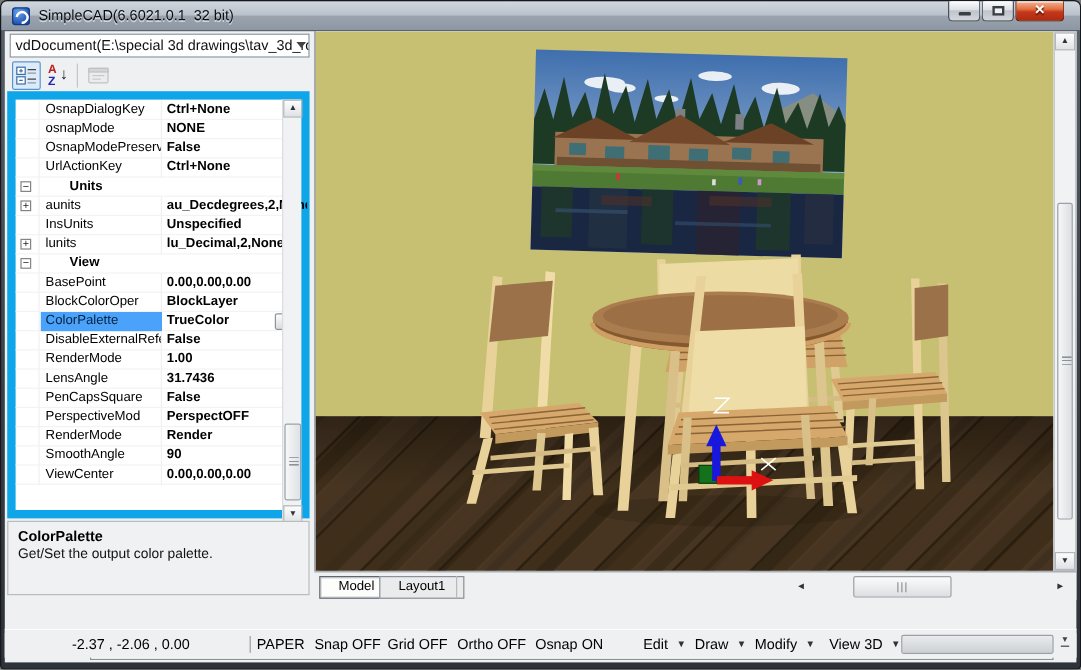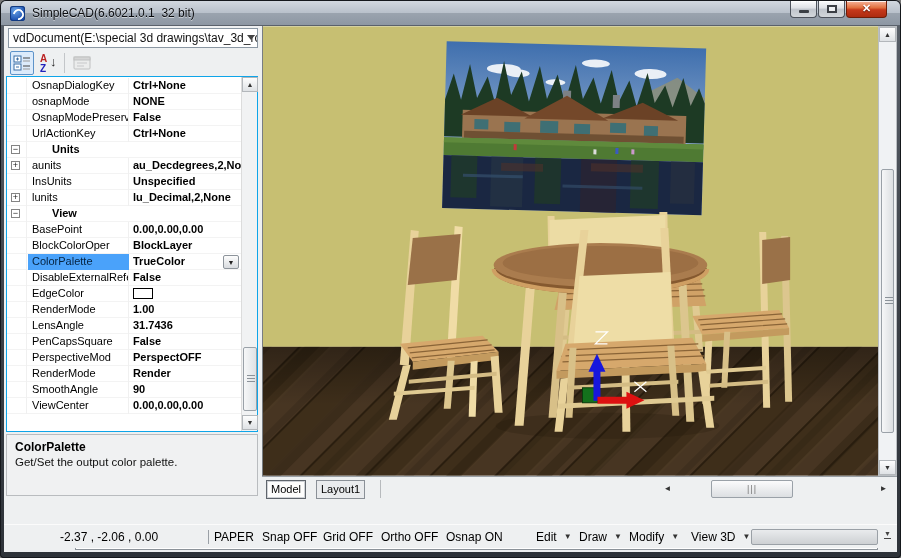--- a/index.html
+++ b/index.html
@@ -31,21 +31,21 @@
   
   .pg-toolbar{position:absolute;left:2px;top:25px;width:252px;height:25px;}
   .tbtn{position:absolute;top:0;width:24px;height:24px;border:1px solid transparent;border-radius:2px;}
   .tbtn.selected{border-color:#5e93c9;background:#dcebfb;}
   .tbtn.disabled{opacity:.45;}
   .tsep{position:absolute;left:58px;top:2px;width:1px;height:20px;background:#c3c6c9;}
   .azA{position:absolute;left:3px;top:1px;font-size:10px;font-weight:bold;color:#b22;}
   .azZ{position:absolute;left:3px;top:11px;font-size:10px;font-weight:bold;color:#22b;}
   .azArrow{position:absolute;left:13px;top:2px;font-size:13px;color:#222;}
   
-  .pgrid{position:absolute;left:2px;top:50px;width:252px;height:356px;background:#fff;border:1px solid #0ea5e9;padding-left:48px;}
+  .pgrid{position:absolute;left:2px;top:50px;width:252px;height:356px;background:#fff;border:7px solid #0ea5e9;padding-left:48px;}
   .pg-rows{position:absolute;left:0;top:1px;width:234px;}
   .pg-row{position:relative;height:16px;border-bottom:1px solid #f3f3f3;}
   .pg-gutter{position:absolute;left:0;top:0;width:20px;height:16px;border-right:1px solid #f0f0f0;}
   .pg-exp{position:absolute;left:4px;top:3px;width:9px;height:9px;border:1px solid #848484;background:#fff;
     font-size:9px;line-height:7px;text-align:center;color:#222;}
   .pg-name{position:absolute;left:21px;top:0;width:101px;height:16px;font-size:11px;line-height:15px;
     padding-left:4px;white-space:nowrap;overflow:hidden;color:#000;border-right:1px solid #f0f0f0;}
   .pg-name.cat{font-weight:bold;width:212px;border-right:none;margin-left:20px;}
   .pg-row.sel .pg-name{background:#4aa2fa;color:#06233f;border-right-color:#4aa2fa;}
   .pg-value{position:absolute;left:123px;top:0;width:120px;height:16px;font-size:11px;font-weight:bold;
@@ -65,21 +65,21 @@
   .desc-title{font-size:12px;font-weight:bold;color:#000;}
   .desc-text{font-size:11.5px;color:#111;margin-top:2px;}
   
   .scene{position:absolute;left:258px;top:0;width:616px;height:450px;border-left:1px solid #787d82;}
   .vscroll{position:absolute;left:874px;top:0;width:19px;height:450px;background:#f0f2f4;border:1px solid #babec2;}
   .vs-thumb{position:absolute;left:2px;top:142px;width:13px;height:264px;background:linear-gradient(90deg,#f6f7f8,#dcdfe2);
     border:1px solid #9aa1a8;border-radius:2px;}
   
   .tabsrow{position:absolute;left:258px;top:450px;width:635px;height:24px;background:#eef0f1;border-top:1px solid #9aa0a6;}
   .tab{position:absolute;top:3px;height:19px;border:1px solid #8a9097;background:#e9ebed;font-size:11px;
-    line-height:17px;padding:0 4px;color:#000;}
+    line-height:17px;padding:0 15px;color:#000;}
   .tab.active{background:#fdfdfc;border-color:#5f656c;box-shadow:0 0 0 1px #cfd2d6 inset;}
   .tabdiv{position:absolute;top:3px;width:1px;height:18px;background:#b7babd;}
   .hbtn{position:absolute;top:4px;width:15px;height:16px;text-align:center;line-height:15px;font-size:8px;color:#333;}
   .hthumb{position:absolute;left:449px;top:3px;width:82px;height:18px;background:linear-gradient(#fbfbfc,#dcdfe2);
     border:1px solid #9aa1a8;border-radius:2px;text-align:center;line-height:16px;font-size:9px;color:#777;letter-spacing:1px;}
   
   .cmdrow{position:absolute;left:0;top:474px;width:893px;height:24px;background:#eef0f1;border-top:1px solid #c6c9cc;margin-top:28px;}
   .cmdlabel{position:absolute;left:10px;top:0;line-height:24px;font-size:12px;color:#000;}
   .cmdinput{position:absolute;left:71px;top:2px;width:803px;height:19px;border:1px solid #8b9299;background:#fff;
     font-family:"Liberation Sans",sans-serif;font-size:12px;padding:0 4px;}
@@ -217,25 +217,20 @@
           <div class="pg-row sel">
             <div class="pg-gutter"></div>
             <div class="pg-name">ColorPalette</div>
             <div class="pg-value">TrueColor</div>
             <div class="pg-dropbtn">▼</div>
           </div>
           <div class="pg-row">
             <div class="pg-gutter"></div>
             <div class="pg-name">DisableExternalRefe</div>
             <div class="pg-value">False</div>
-          </div>
-          <div class="pg-row">
-            <div class="pg-gutter"></div>
-            <div class="pg-name">EdgeColor</div>
-            <div class="pg-value"><div class="pg-swatch"></div></div>
           </div>
           <div class="pg-row">
             <div class="pg-gutter"></div>
             <div class="pg-name">RenderMode</div>
             <div class="pg-value">1.00</div>
           </div>
           <div class="pg-row">
             <div class="pg-gutter"></div>
             <div class="pg-name">LensAngle</div>
             <div class="pg-value">31.7436</div>

